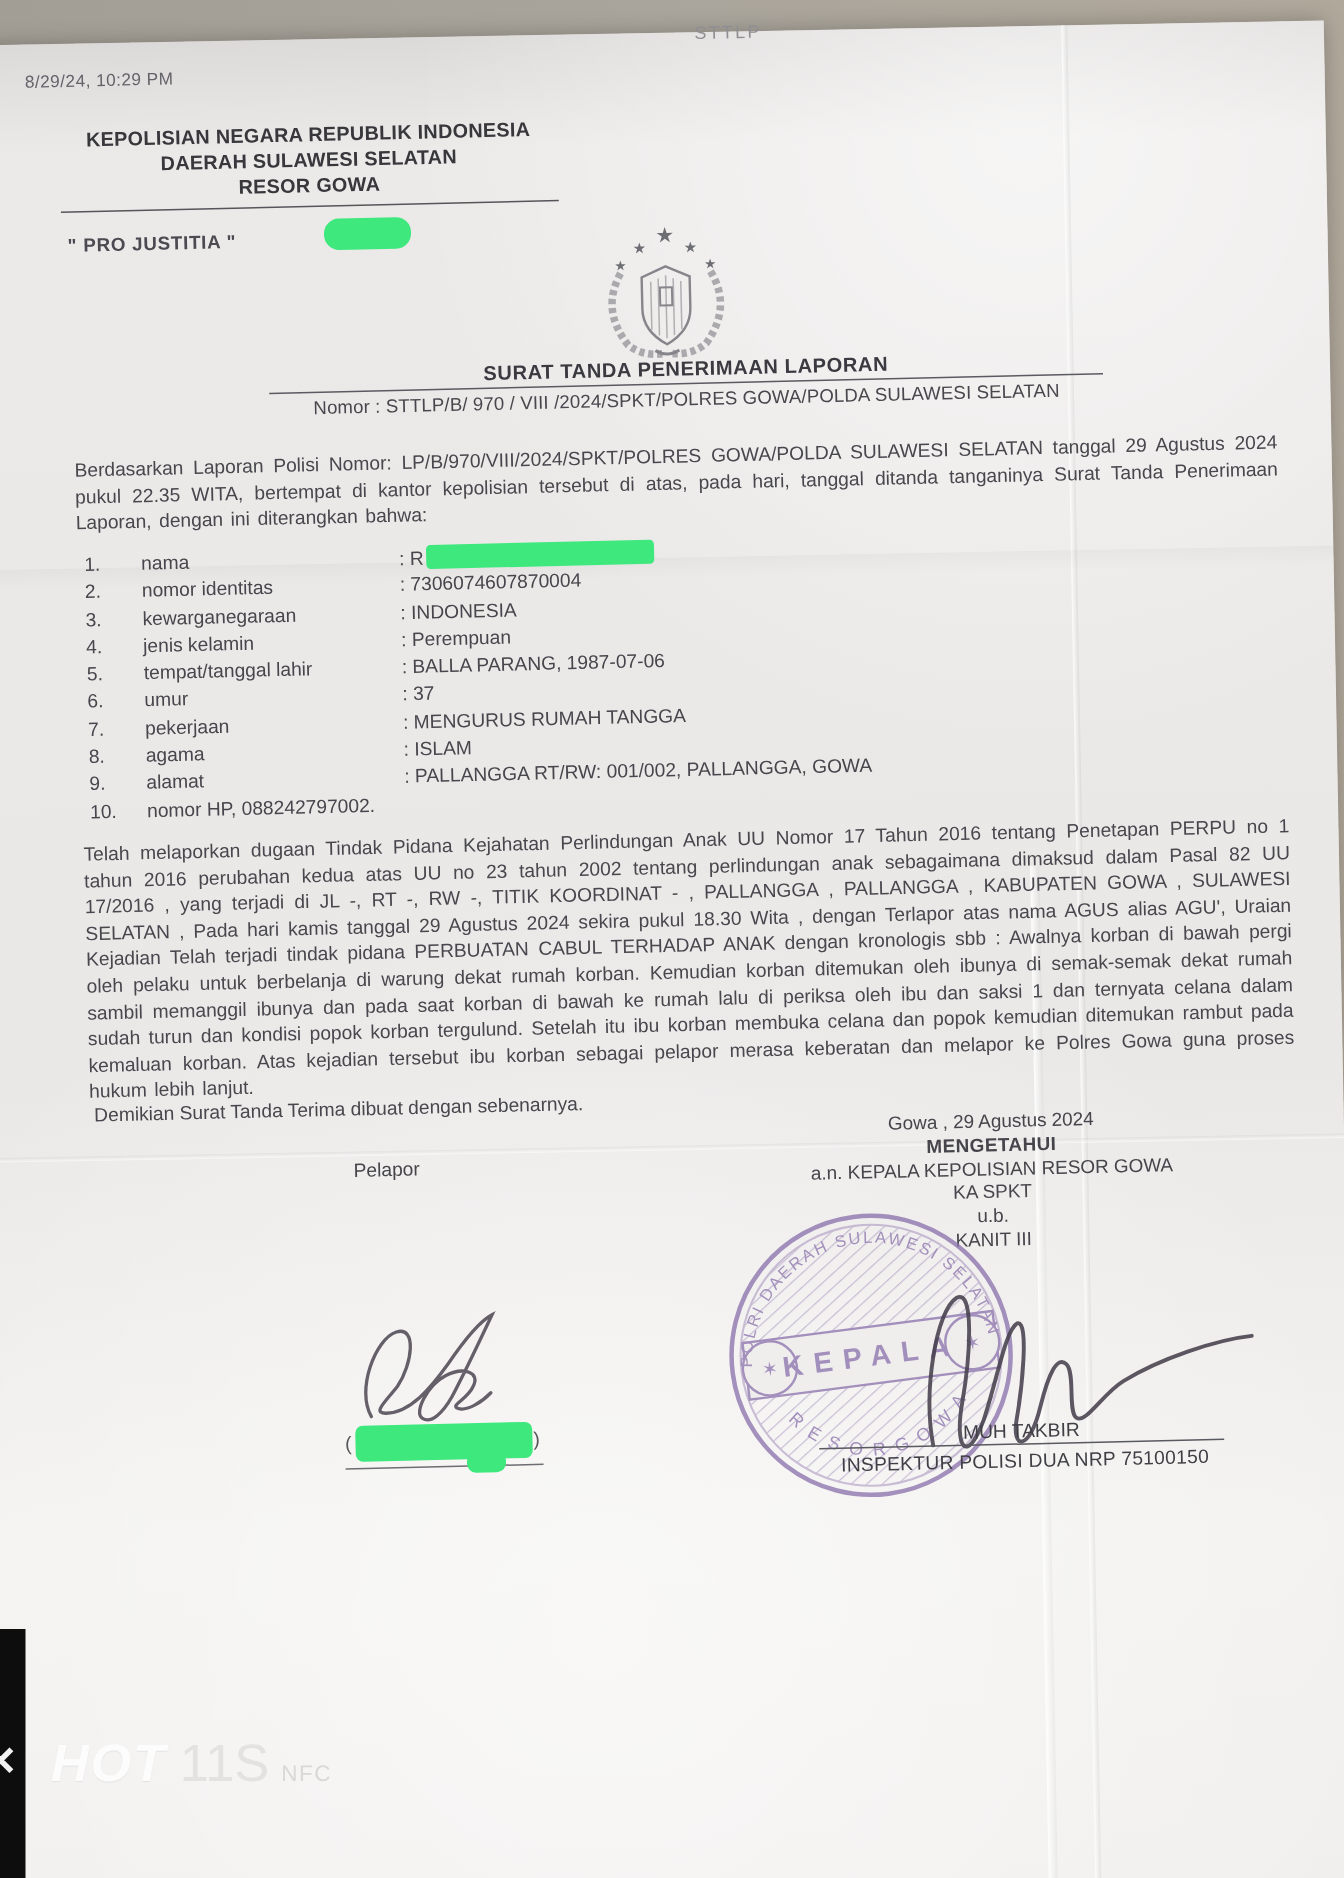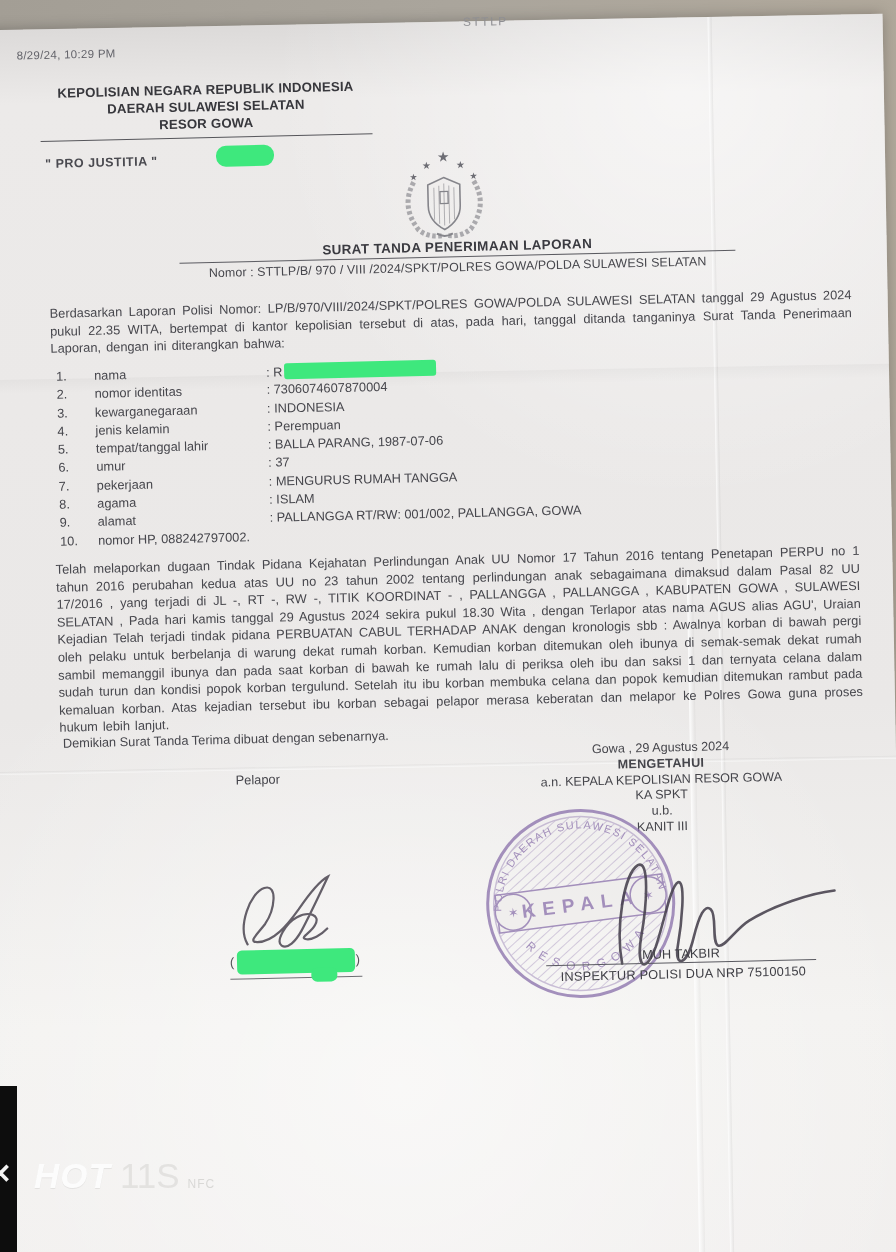--- a/index.html
+++ b/index.html
@@ -77,21 +77,21 @@
   .blob-paren:after{content:"";position:absolute;right:18px;bottom:-9px;width:26px;height:14px;border-radius:6px;background:#3ee87d;}
 
   .officer-name{position:absolute;left:538px;top:952px;width:270px;text-align:center;
     font-size:12.8px;color:#3f3f45;border-bottom:1.6px solid #595960;padding-bottom:1px;}
   .officer-rank{position:absolute;left:505px;top:972px;width:340px;text-align:center;
     font-size:12.8px;color:#3f3f45;letter-spacing:.2px;}
 
   .wm{position:absolute;left:34px;top:1156px;color:#fdfdfd;opacity:.95;}
   .wm .hot{font-weight:bold;font-size:35px;letter-spacing:1px;text-shadow:0 1px 1px rgba(0,0,0,.08);font-style:italic;}
   .wm .model{font-weight:300;font-size:35px;color:#e3e2e0;margin-left:9px;}
-  .wm .nfc{font-size:12px;color:#d8d7d5;margin-left:8px;letter-spacing:1px;text-align:right;}
+  .wm .nfc{font-size:15px;color:#d8d7d5;margin-left:8px;letter-spacing:1px;text-align:right;}
   .blackbar{position:absolute;left:0;top:1086px;width:17px;height:166px;background:#0d0d0d;}
   .xglyph{position:absolute;left:-11px;top:1158px;color:#f2f2f2;font-size:27px;font-weight:bold;}
 
   svg text{font-family:"Liberation Sans", sans-serif;}
 </style>
 </head>
 <body>
 
 <div class="paper">
   <div class="crease-v1"></div>

